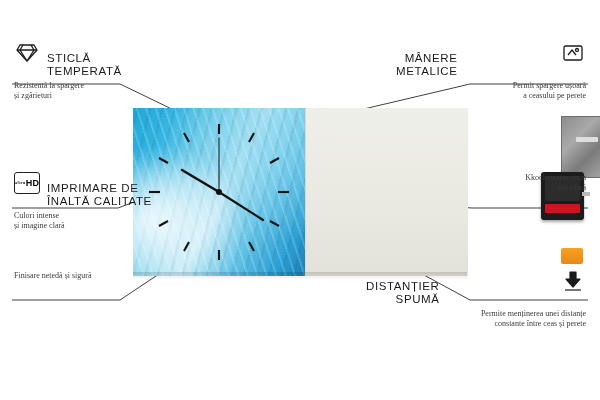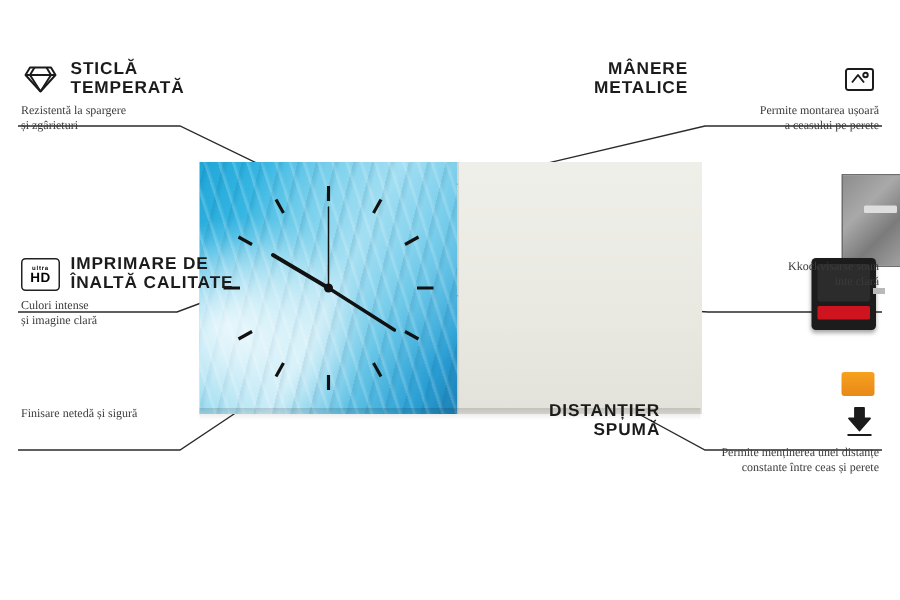--- a/index.html
+++ b/index.html
@@ -82,34 +82,35 @@
     background:linear-gradient(180deg,#f7a11d,#e8881a);
     border-radius:2px;
   }
 
   
   .clockface{position:absolute;left:133px;top:108px;width:172px;height:168px;}
 
   
   .label{position:absolute;}
   .label .title{
-    font-size:11.5px;font-weight:bold;color:#1b1b1b;letter-spacing:.6px;line-height:13px;
+    font-size:11.5px;font-weight:normal;color:#1b1b1b;letter-spacing:.6px;line-height:13px;
     text-transform:uppercase;
+    margin-top:12px;
   }
   .label .sub{
     font-size:8px;color:#3b3b3b;line-height:10px;margin-top:3px;font-family:Liberation Serif, serif;
   }
   .label.right{text-align:right;}
   .label .row{display:flex;align-items:flex-start;gap:7px;}
   .label.right .row{justify-content:space-between;}
   .icon{width:26px;height:26px;flex:0 0 26px;display:flex;align-items:center;justify-content:center;}
   .icon svg{display:block;}
   .hd-badge{
     width:26px;height:20px;border:1.4px solid #222;border-radius:3px;
-    display:flex;flex-direction:column;align-items:center;justify-content:center;
+    display:flex;align-items:center;justify-content:center;
     line-height:1;
   }
   .hd-badge .u{font-size:4px;font-weight:bold;letter-spacing:.5px;}
   .hd-badge .h{font-size:9px;font-weight:bold;letter-spacing:.3px;margin-top:0px;}
 </style>
 </head>
 <body>
 
 <div id="stage">
 
@@ -229,21 +230,21 @@
       </div>
       <span class="icon">
         <svg width="24" height="24" viewBox="0 0 24 24" fill="none" stroke="#1b1b1b" stroke-width="1.3" stroke-linejoin="round">
           <rect x="3" y="5" width="18" height="14" rx="1.5"></rect>
           <path d="M7 14 L11 9 L15 14"></path>
           <circle cx="16" cy="9" r="1.5"></circle>
         </svg>
       </span>
     </div>
     <div class="sub">
-      <span>Permite montarea ușoară</span><br>
+      <span>Permit spargere ușoară</span><br>
       <span>a ceasului pe perete</span>
     </div>
   </div>
 
   <div class="label right" style="right:14px;top:170px;width:190px;">
     <div class="sub">
       <span>Kkockvisarse soun</span><br>
       <span>inte clară</span>
     </div>
   </div>

